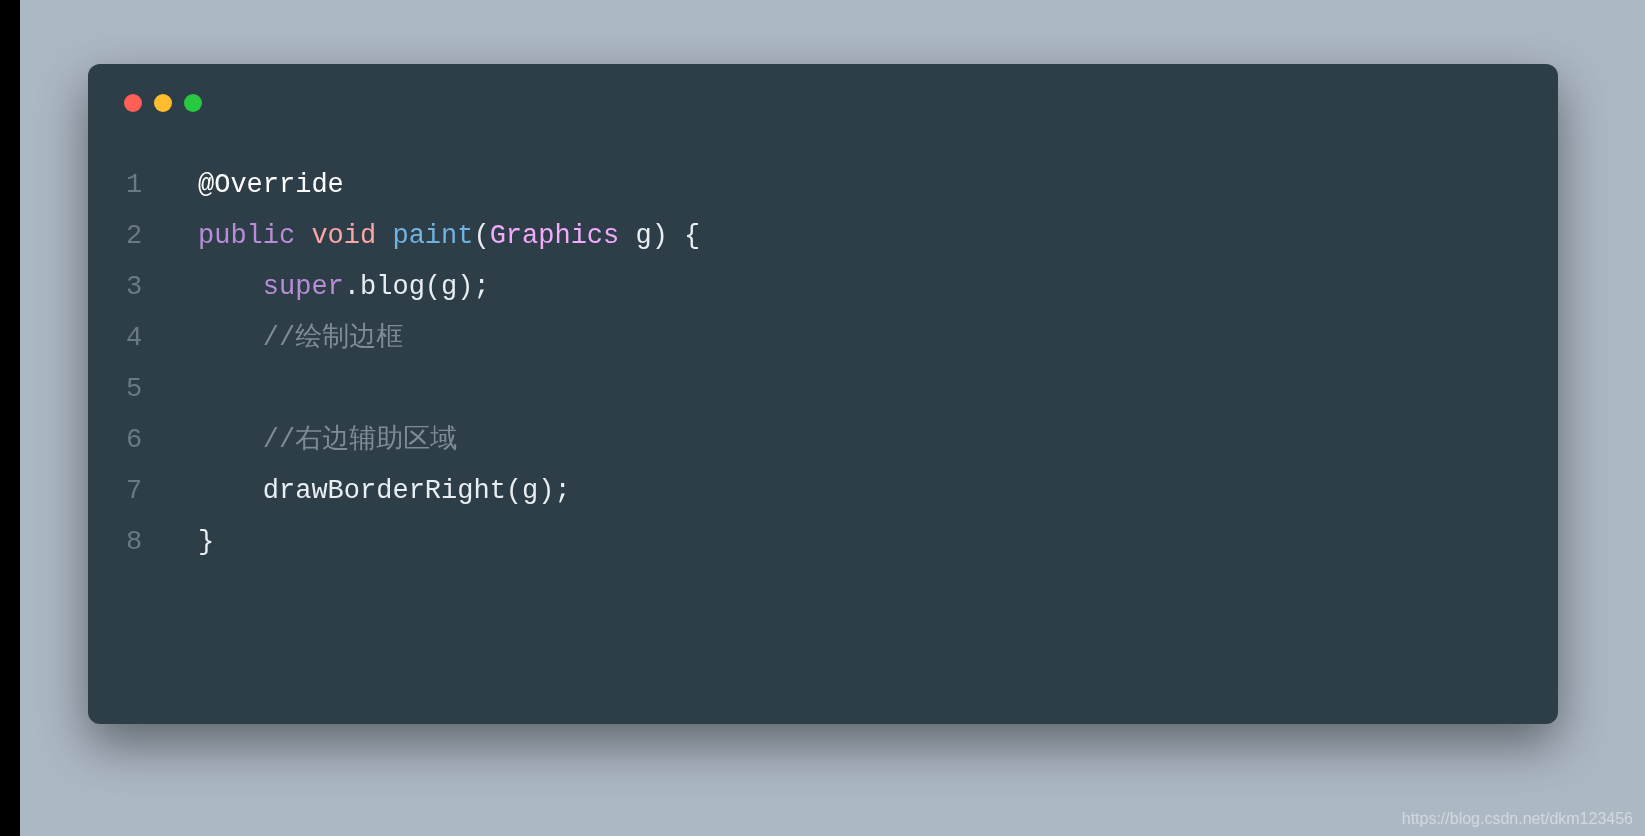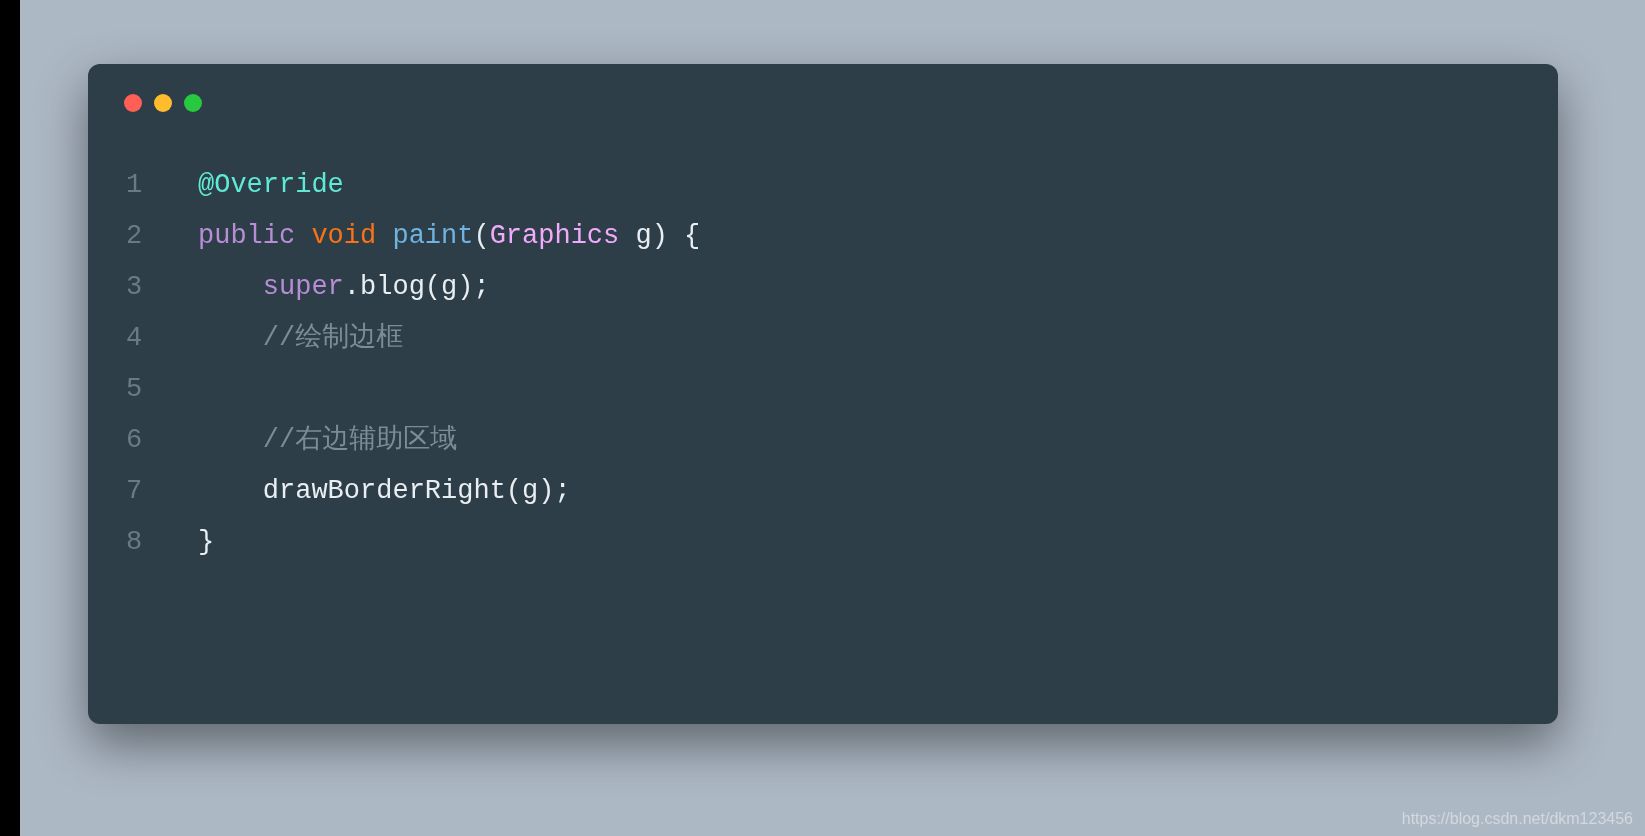--- a/index.html
+++ b/index.html
@@ -68,23 +68,23 @@
       color: #6a7a85;
       width: 72px;
       text-align: left;
       user-select: none;
     }
     
     .code-content {
       color: #e8eef2;
     }
     
-    .tok-annotation { color: #5eead4; margin-top: 24px; }
+    .tok-annotation { color: #ffffff; margin-top: 24px; }
     .tok-keyword-public { color: #b78dd6; }
-    .tok-keyword-void { color: #f97316; }
+    .tok-keyword-void { color: #fca5a5; }
     .tok-keyword-super { color: #b78dd6; }
     .tok-method { color: #6fb3e0; }
     .tok-type { color: #f0abfc; }
     .tok-param { color: #e8eef2; }
     .tok-punct { color: #e8eef2; }
     .tok-comment { color: #7d8b96; }
     .tok-call { color: #e8eef2; }
     
     .watermark {
       position: absolute;

